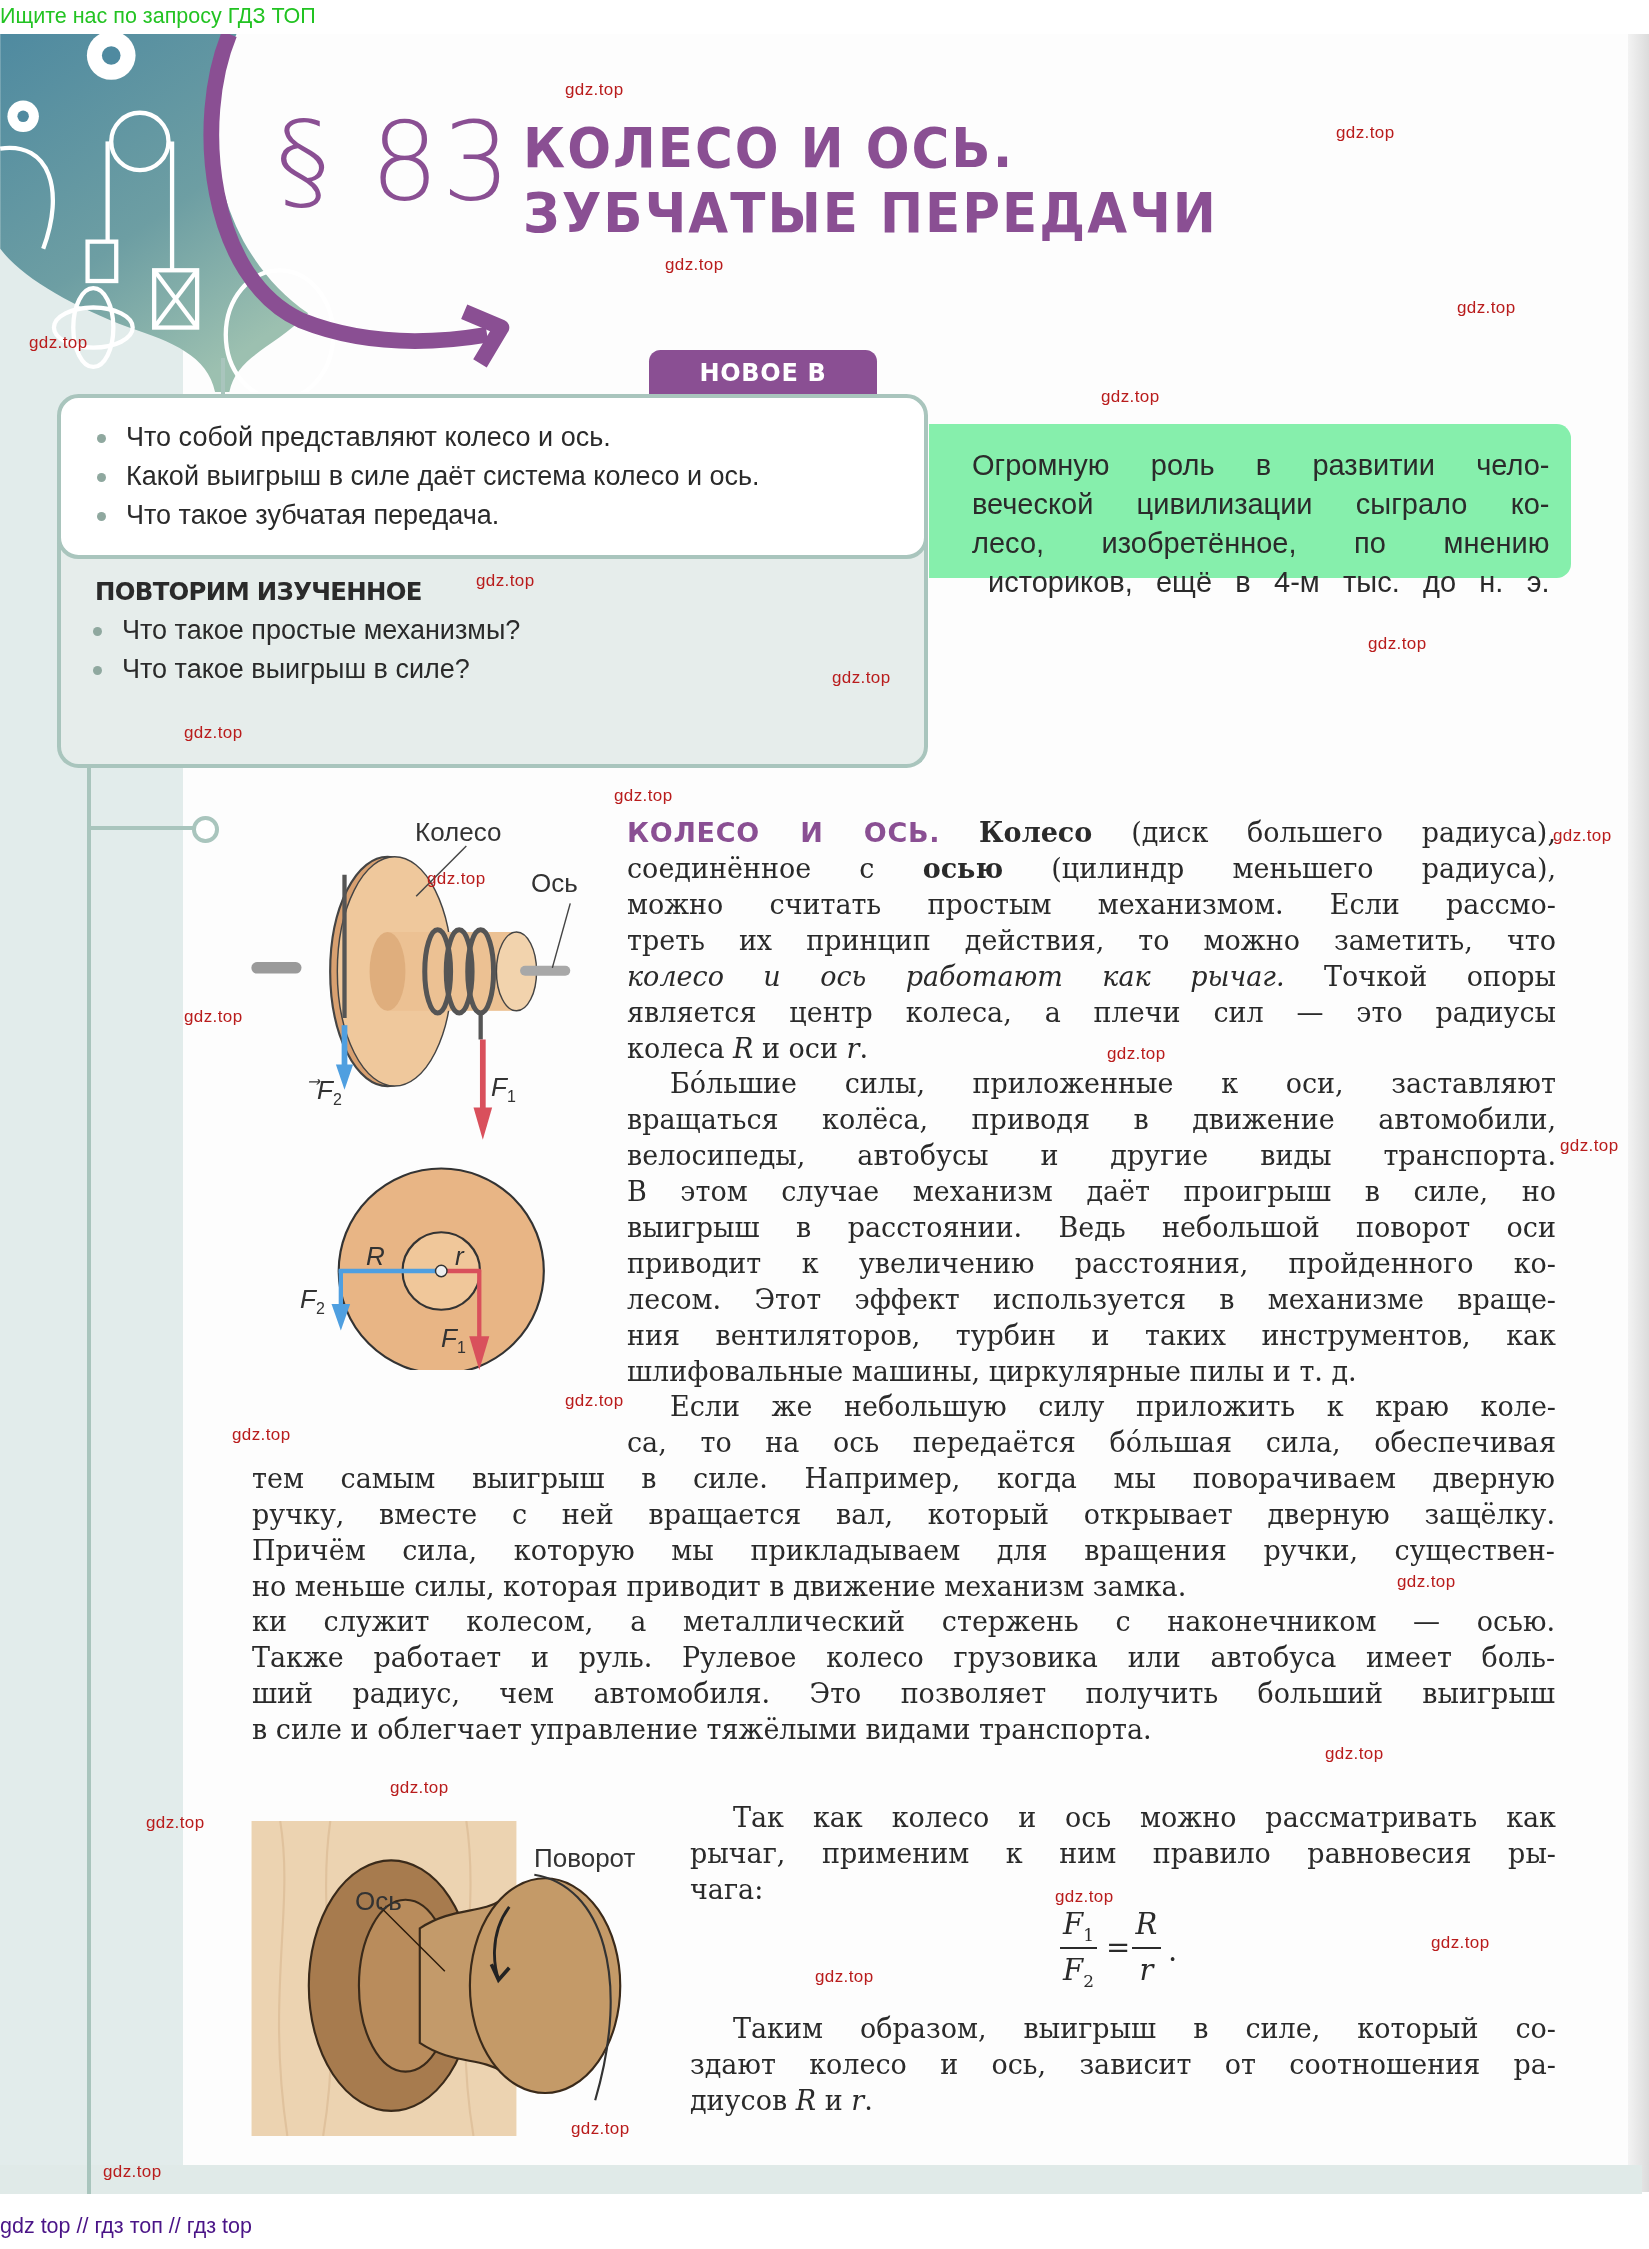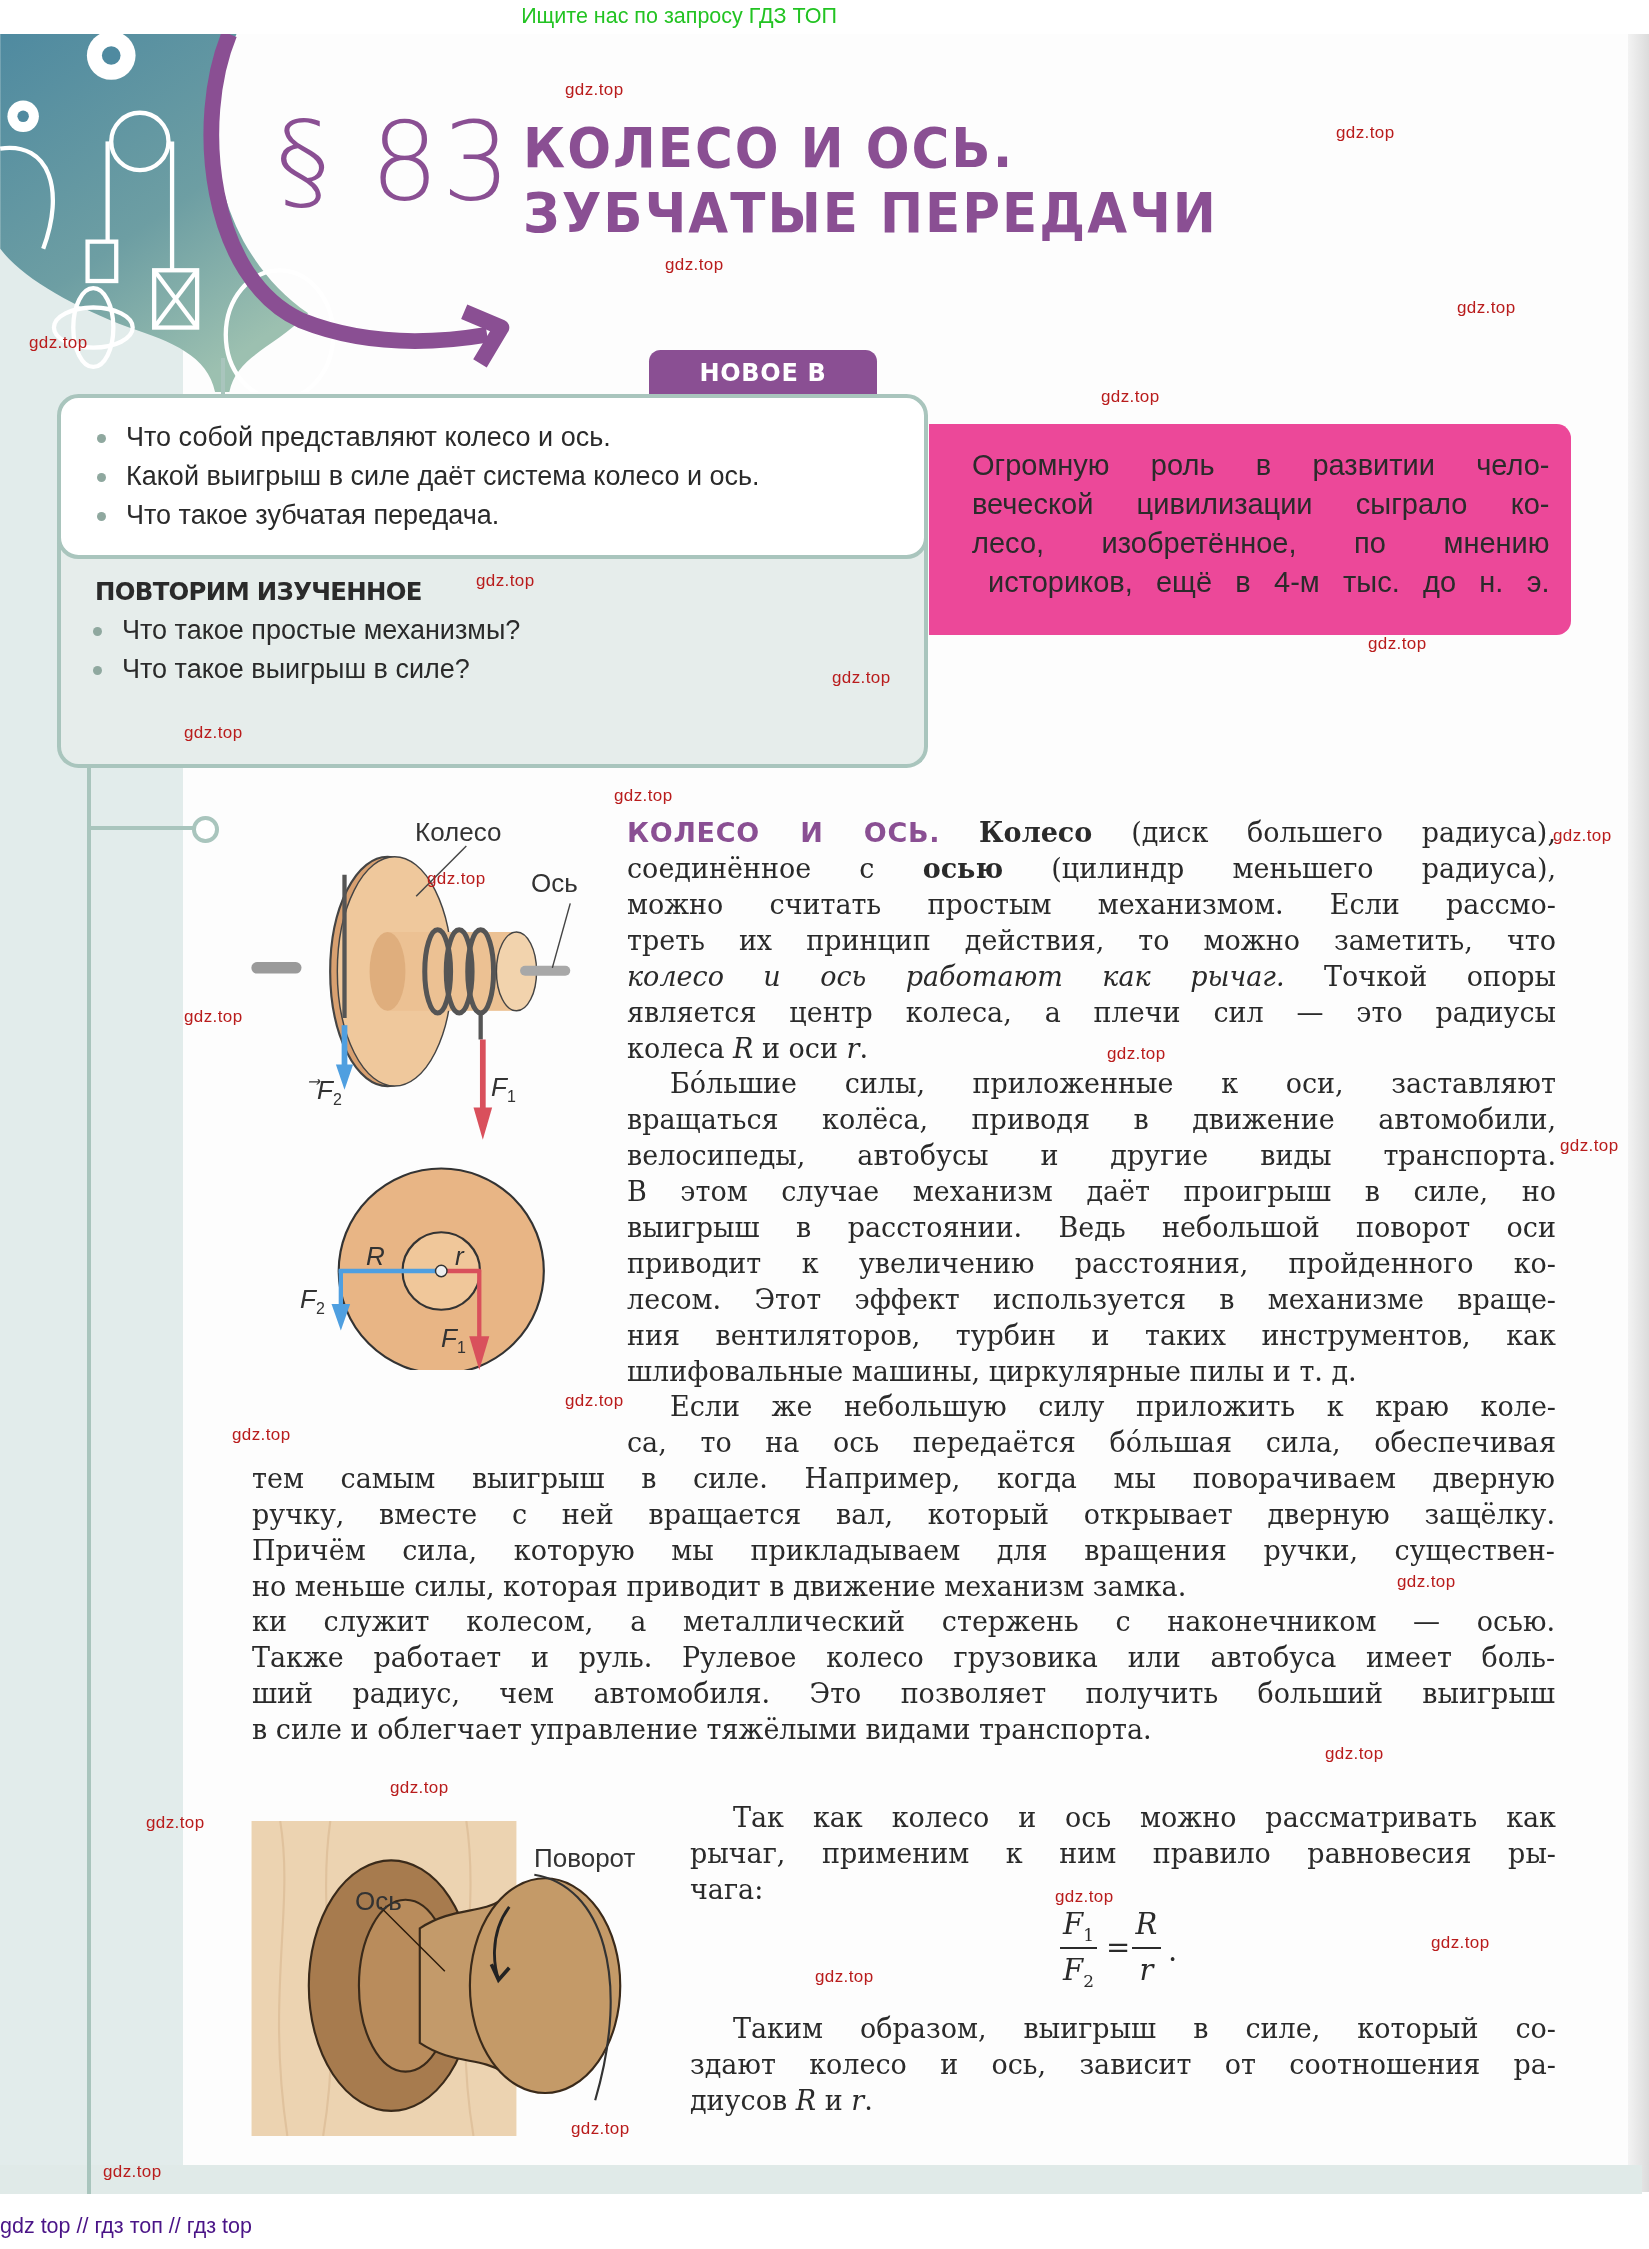--- a/index.html
+++ b/index.html
@@ -3,21 +3,21 @@
 <meta charset="utf-8">
 <style>
   html, body { margin: 0; padding: 0; }
   body {
     width: 1650px; height: 2250px; position: relative; overflow: hidden;
     background: #ffffff; font-family: "Liberation Sans", sans-serif;
   }
   .abs { position: absolute; }
   .top-banner {
     left: 0; top: 0; width: 1358px; height: 34px; background: #fff;
-    text-align: center; color: #22c322; font-size: 21.5px; line-height: 33px;
+    text-align: left; color: #22c322; font-size: 21.5px; line-height: 33px;
     font-family: "Liberation Sans", sans-serif;
   }
   .page {
     left: 0; top: 34px; width: 1642px; height: 2158px; background: #fdfdfd;
   }
   .left-band {
     left: 0; top: 34px; width: 183px; height: 2158px; background: #e2eceb;
   }
   .bottom-strip {
     left: 0; top: 2165px; width: 1642px; height: 29px; background: #e0eae8;
@@ -68,21 +68,21 @@
   }
   .bullet-list li::before {
     content: ""; position: absolute; left: 7.2px; top: 16px; width: 9.3px; height: 9.3px;
     border-radius: 50%; background: #8fa89f;
   }
   .review-title {
     left: 95px; top: 577px; font-size: 24.4px; font-weight: bold; color: #2a2a2a;
     font-family: "DejaVu Sans", sans-serif; letter-spacing: -0.7px;
   }
   .intro-box {
-    left: 929px; top: 424px; width: 642px; height: 211px; background: #ec4899;
+    left: 929px; top: 424px; width: 642px; height: 154px; background: #86efac;
     border-radius: 0 14.3px 14.3px 0; box-sizing: border-box; padding: 21.5px 21.5px 0 43px;
     font-size: 29px; line-height: 39px; color: #2b2b2b; text-align: justify;
     font-family: "Liberation Sans", sans-serif;
   }
   .intro-box span { display: block; text-align: justify; text-align-last: justify; }
   .intro-box span.last { text-align-last: justify; margin-left: 16px; }
   
   .vline { background: #a9c5bd; width: 4.3px; }
   .hline { background: #a9c5bd; height: 4.3px; }
   .node {

